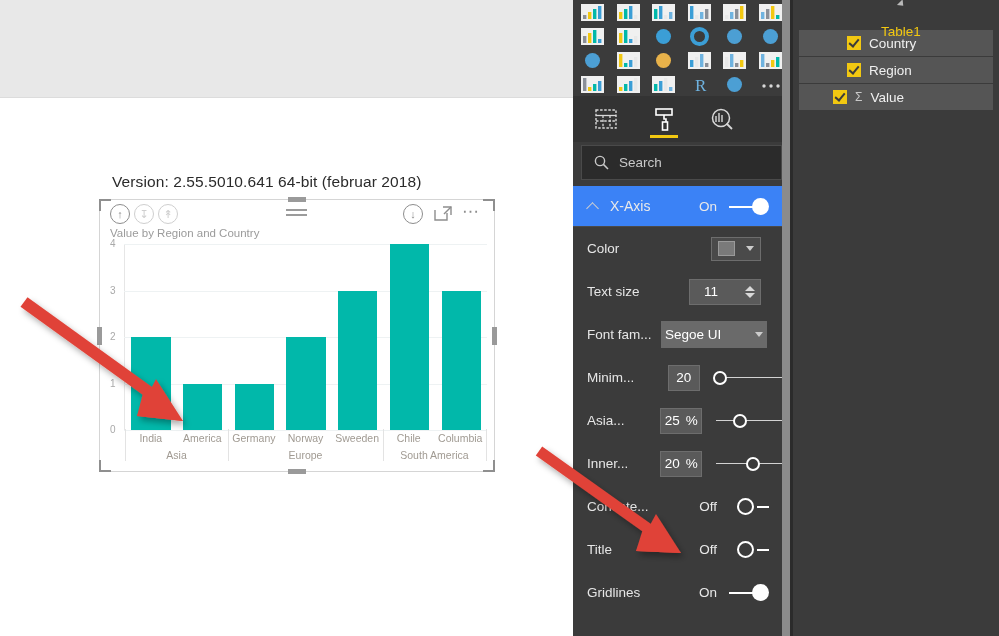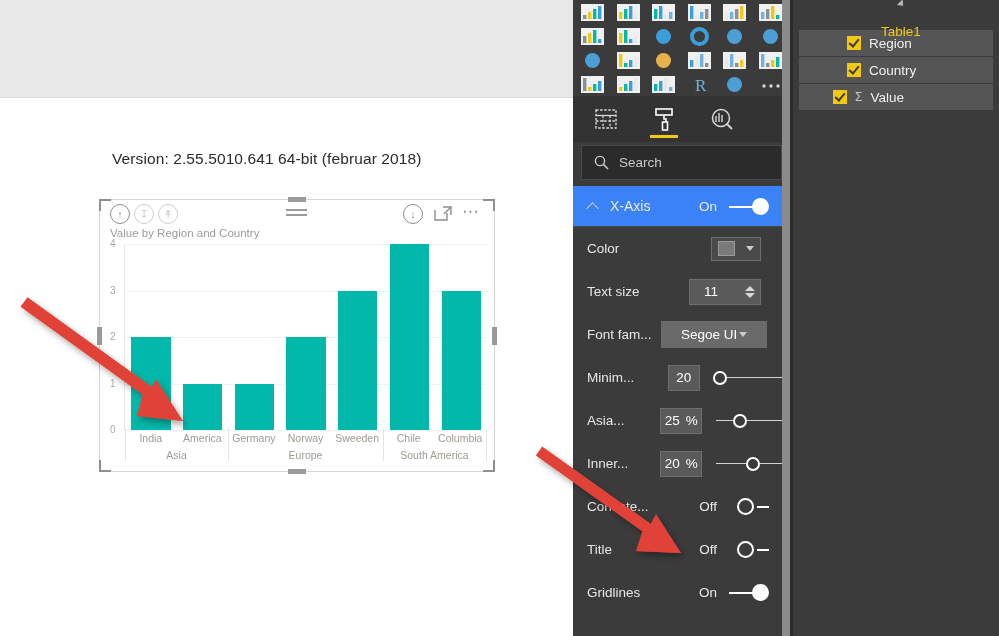--- a/index.html
+++ b/index.html
@@ -9,21 +9,21 @@
     background: #ffffff;
     overflow: hidden;
   }
   #root { position: relative; width: 999px; height: 636px; }
 
   
   #canvas-area { position: absolute; left: 0; top: 0; width: 573px; height: 636px; background: #ffffff; }
   #top-grey-band { position: absolute; left: 0; top: 0; width: 573px; height: 98px; background: #e8e8e8; border-bottom: 1px solid #dcdcdc; }
 
   #version-text {
-    position: absolute; left: 112px; top: 150px;
+    position: absolute; left: 112px; top: 173px;
     font-size: 15.5px; color: #2b2b2b; letter-spacing: .1px; white-space: nowrap;
   }
 
   
   #visual {
     position: absolute; left: 99px; top: 199px; width: 396px; height: 273px;
     background: #ffffff; border: 1px solid #d5d5d5;
   }
   .handle { position: absolute; background: #9a9a9a; }
   .corner { position: absolute; width: 12px; height: 12px; border: 2px solid #8f8f8f; }
@@ -111,21 +111,21 @@
   .colorbox { width: 50px; height: 24px; border: 1px solid #6d6d6d; background: #4a4a4a; display: flex; align-items: center; justify-content: space-around; }
   .colorbox .sw { width: 17px; height: 15px; background: #7a7a7a; border: 1px solid #9a9a9a; }
   .caret { width: 0; height: 0; border-left: 4.5px solid transparent; border-right: 4.5px solid transparent; border-top: 5px solid #cccccc; }
 
   .numbox { height: 26px; background: #5a5a5a; border: 1px solid #6d6d6d; display: flex; align-items: center; justify-content: center; gap: 6px; color: #ffffff; font-size: 13.5px; }
   .spin { margin-left: auto; display: flex; flex-direction: column; gap: 2px; padding-right: 5px; }
   .spin .up, .spin .dn { width: 0; height: 0; border-left: 5px solid transparent; border-right: 5px solid transparent; }
   .spin .up { border-bottom: 5px solid #d8d8d8; }
   .spin .dn { border-top: 5px solid #d8d8d8; }
 
-  .fontbox { width: 106px; height: 27px; background: #6a6a6a; display: flex; align-items: center; padding: 0 20px; color: #ffffff; font-size: 13.5px; }
+  .fontbox { width: 106px; height: 27px; background: #6a6a6a; display: flex; align-items: center; padding: 0 4px; color: #ffffff; font-size: 13.5px; }
   .fontbox .caret { margin-left: auto; }
 
   .slider { position: relative; width: 88px; height: 16px; margin-left: 14px; }
   .slider .sl-track { position: absolute; top: 7px; left: 0; right: 0; height: 1.6px; background: #d2d2d2; }
   .slider .sl-knob { position: absolute; top: 1px; width: 14px; height: 14px; border-radius: 50%; border: 2px solid #ffffff; background: #3b3b3b; }
 
   #panel-scrollbar { position: absolute; left: 782px; top: 0; width: 8px; height: 636px; background: #8b8b8b; }
   #panel-gap { position: absolute; left: 790px; top: 0; width: 3px; height: 636px; background: #2b2b2b; }
 
   
@@ -581,25 +581,25 @@
         <line x1="0" y1="4" x2="15" y2="4" stroke="#3b3b3b" stroke-width="1"></line>
         <line x1="0" y1="8.5" x2="15" y2="8.5" stroke="#3b3b3b" stroke-width="1"></line>
         <line x1="5" y1="4" x2="5" y2="13" stroke="#3b3b3b" stroke-width="1"></line>
         <line x1="10" y1="4" x2="10" y2="13" stroke="#3b3b3b" stroke-width="1"></line>
       </svg>
       <span class="tbl-name">Table1</span>
     </div>
     <div id="fields-list">
         <div class="field-row" style="padding-left: 48px;">
           <div class="chk"></div>
-          <span class="fname">Region</span>
+          <span class="fname">Country</span>
         </div>
         <div class="field-row" style="padding-left: 48px;">
           <div class="chk"></div>
-          <span class="fname">Country</span>
+          <span class="fname">Region</span>
         </div>
         <div class="field-row">
           <div class="chk"></div>
           <span class="sigma">Σ</span>
           <span class="fname">Value</span>
         </div>
       </div>
   </div>
 
 </div>

